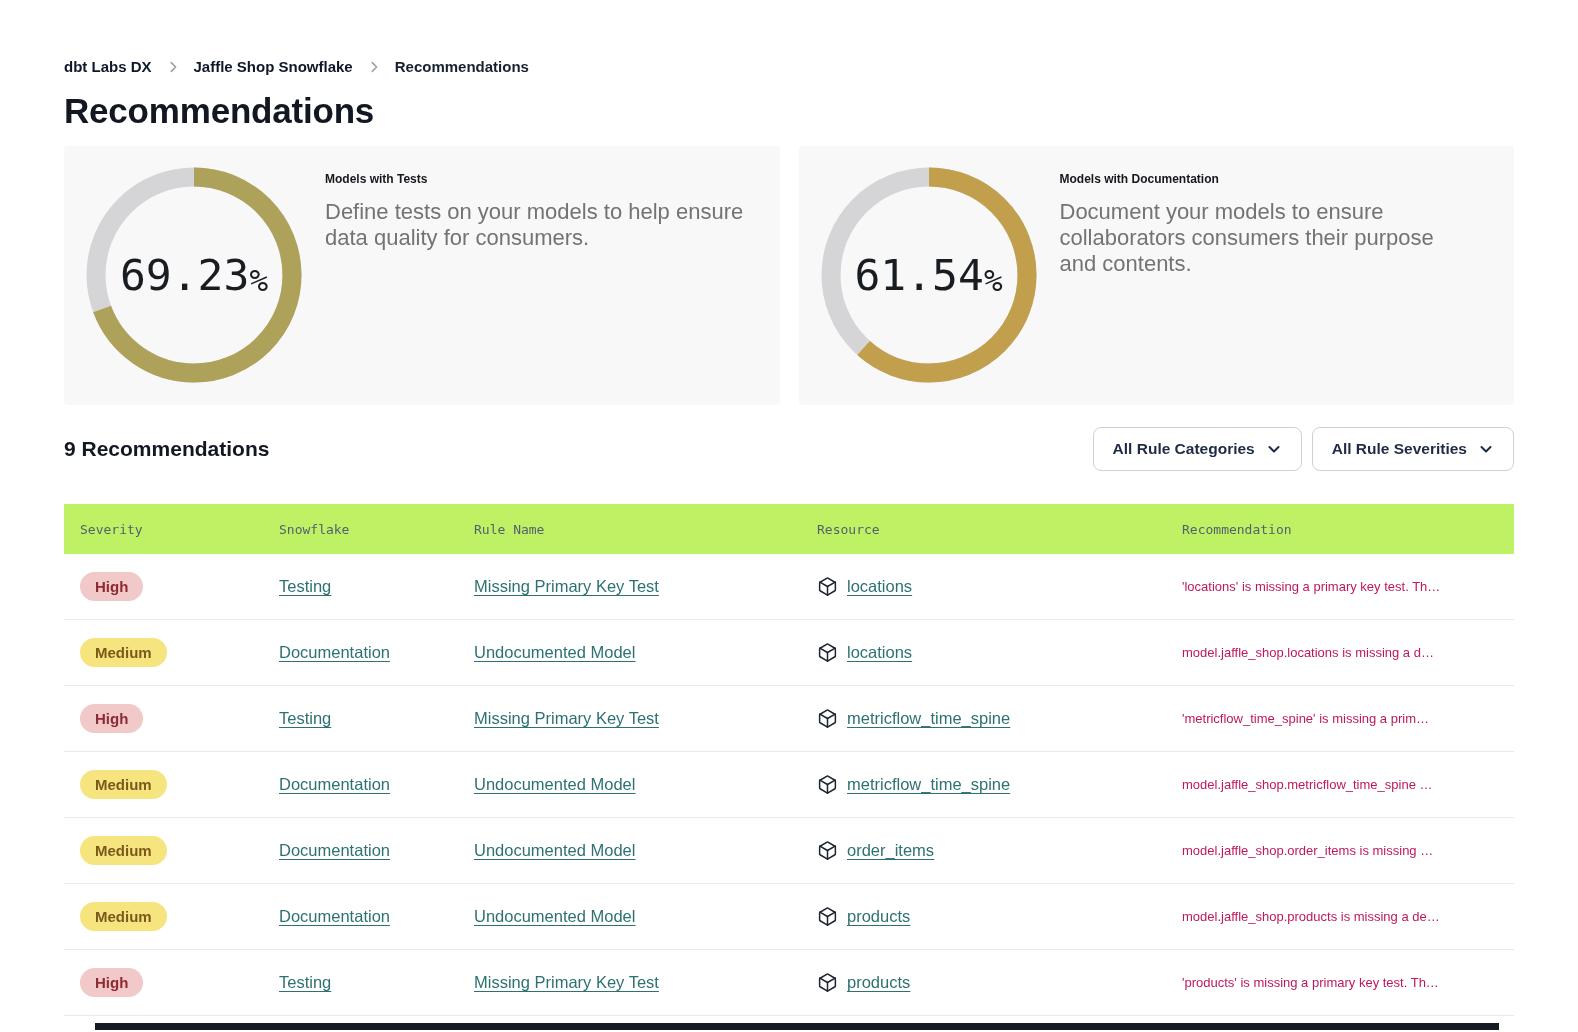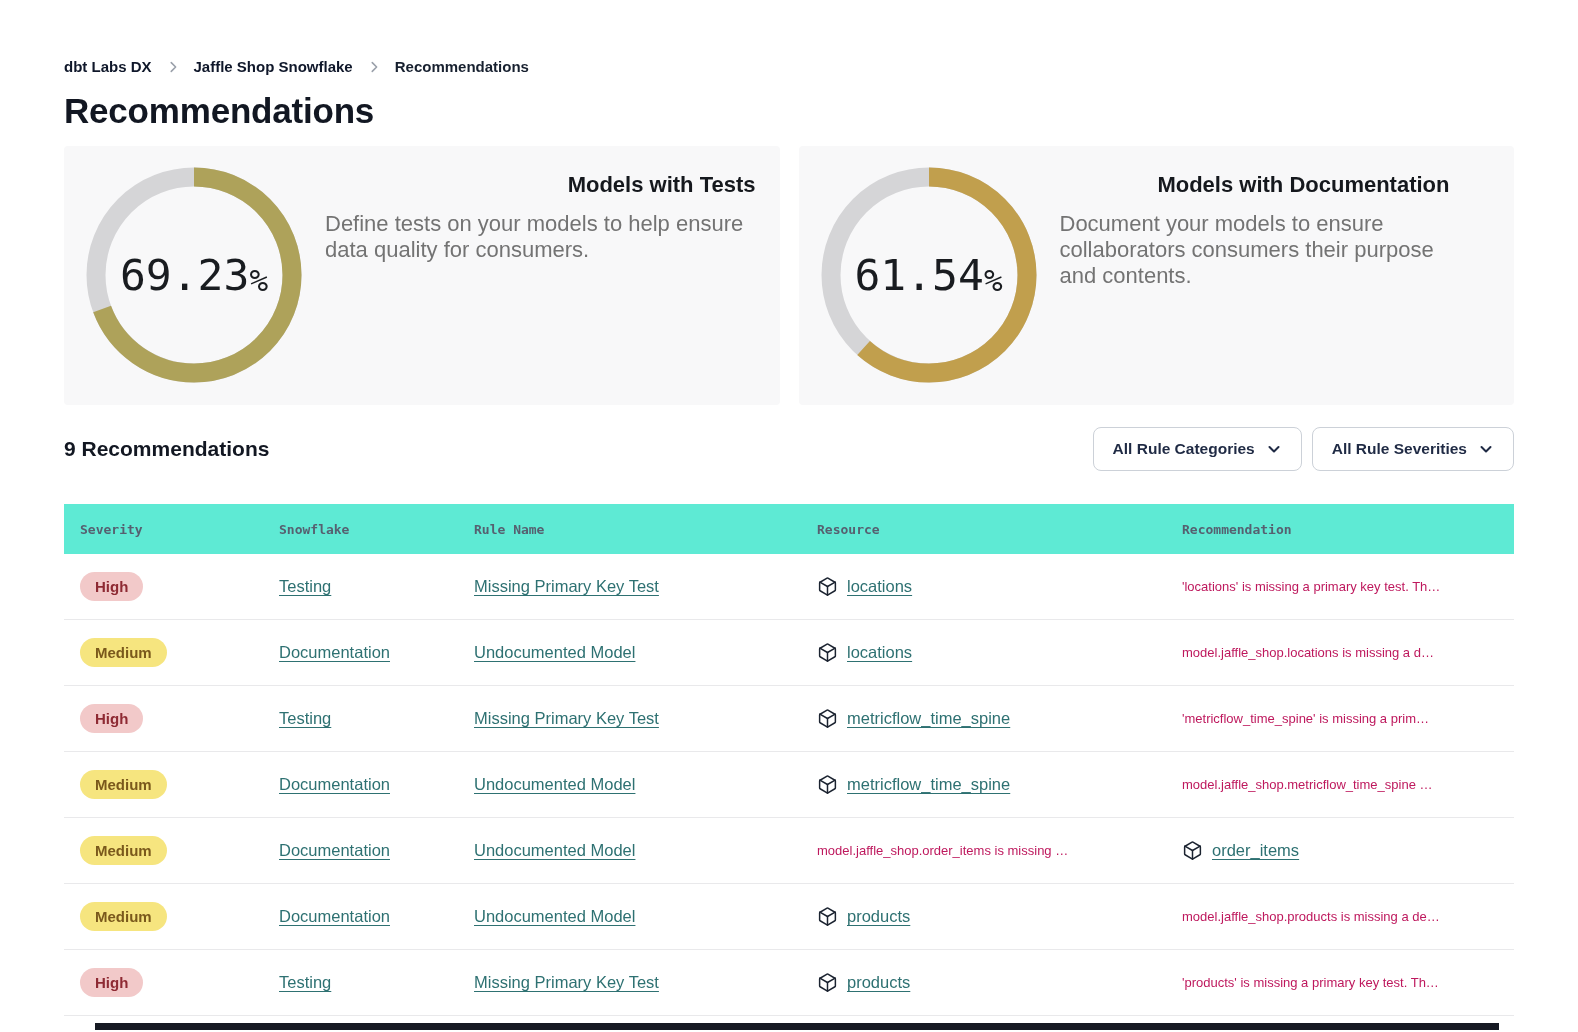--- a/index.html
+++ b/index.html
@@ -20,35 +20,35 @@
 
   
   .cards { display:flex; gap:19px; margin-top:15px; }
   .card { width:717px; height:259px; background:#f8f8f9; border-radius:4px; padding:21px 24px 21px 22px; display:flex; gap:23px; align-items:flex-start; }
   .donut-wrap { position:relative; width:216px; height:216px; flex:0 0 auto;text-align:right; }
   .donut-wrap svg { display:block; }
   .donut-label { position:absolute; inset:0; display:flex; align-items:center; justify-content:center; font-family:"DejaVu Sans Mono", monospace; color:#191c20; }
   .donut-value { font-size:43px; }
   .donut-unit { font-size:31px; padding-top:9px; }
   .card-text { padding-top:5px; }
-  .card-title { font-size:22px; font-weight:700; color:#15181d;text-align:right; }
+  .card-title { font-size:12px; font-weight:700; color:#15181d; }
   .card-desc { font-size:22px; line-height:26px; color:#737373; margin-top:13px; max-width:460px; }
   .card:nth-child(2) .card-desc { max-width:390px; }
 
   
   .list-header { display:flex; align-items:center; justify-content:space-between; margin-top:22px; }
   .list-title { font-size:21px; font-weight:700; color:#121722; }
   .filters { display:flex; gap:10px; }
   .filter-btn { display:flex; align-items:center; gap:11px; height:44px; padding:0 19px; background:#ffffff; border:1px solid #ccd1d8; border-radius:8px; font-family:"Liberation Sans", sans-serif; font-size:15.5px; font-weight:600; color:#1f2a44; cursor:pointer; }
   .filter-btn svg { display:block; }
 
   
   .table { margin-top:33px; }
   .thead, .trow { display:grid; grid-template-columns:199px 195px 343px 365px 1fr; align-items:center; }
-  .thead { height:50px; background:#5eead4; font-family:"DejaVu Sans Mono", monospace; font-size:13px; font-weight:bold; color:#566070; }
+  .thead { height:50px; background:#bef264; font-family:"DejaVu Sans Mono", monospace; font-size:13px; font-weight:normal; color:#566070; }
   .thead > div { padding-left:16px; }
   .trow { height:66px; border-bottom:1px solid #e9e9eb; }
   .cell { padding-left:16px; white-space:nowrap; overflow:hidden; }
   .badge { display:inline-block; padding:6px 15px; border-radius:17px; font-size:15px; font-weight:700; }
   .badge.sev-high { background:#f2c9c9; color:#8e2a33; }
   .badge.sev-medium { background:#f6e57f; color:#7a591c; }
   .tlink { color:#2e7172; font-size:16.5px; text-decoration:underline; text-underline-offset:3px; cursor:pointer; }
   .c-res { display:flex; align-items:center; gap:9px; }
   .cube { display:flex; align-items:center; color:#1b2330; }
   .c-rec { font-size:13px; color:#be185d; }
@@ -214,31 +214,31 @@
       </span>
       <a class="tlink">metricflow_time_spine</a>
     </div>
     <div class="cell c-rec">model.jaffle_shop.metricflow_time_spine …</div>
   </div>
 
   <div class="trow">
     <div class="cell"><span class="badge sev-medium">Medium</span></div>
     <div class="cell"><a class="tlink">Documentation</a></div>
     <div class="cell"><a class="tlink">Undocumented Model</a></div>
+    <div class="cell c-res">
+      <span class="cube">
+        <svg width="21" height="21" viewBox="0 0 24 24" fill="none" stroke="currentColor" stroke-width="1.7" stroke-linecap="round" stroke-linejoin="round">
+          <path d="M21 16V8a1 1 0 0 0-.5-.87l-8-4.6a1 1 0 0 0-1 0l-8 4.6A1 1 0 0 0 3 8v8a1 1 0 0 0 .5.87l8 4.6a1 1 0 0 0 1 0l8-4.6A1 1 0 0 0 21 16z"></path>
+          <polyline points="3.3 7 12 12 20.7 7"></polyline>
+          <line x1="12" y1="22" x2="12" y2="12"></line>
+        </svg>
+      </span>
+      <a class="tlink">order_items</a>
+    </div>
     <div class="cell c-rec">model.jaffle_shop.order_items is missing …</div>
-    <div class="cell c-res">
-      <span class="cube">
-        <svg width="21" height="21" viewBox="0 0 24 24" fill="none" stroke="currentColor" stroke-width="1.7" stroke-linecap="round" stroke-linejoin="round">
-          <path d="M21 16V8a1 1 0 0 0-.5-.87l-8-4.6a1 1 0 0 0-1 0l-8 4.6A1 1 0 0 0 3 8v8a1 1 0 0 0 .5.87l8 4.6a1 1 0 0 0 1 0l8-4.6A1 1 0 0 0 21 16z"></path>
-          <polyline points="3.3 7 12 12 20.7 7"></polyline>
-          <line x1="12" y1="22" x2="12" y2="12"></line>
-        </svg>
-      </span>
-      <a class="tlink">order_items</a>
-    </div>
   </div>
 
   <div class="trow">
     <div class="cell"><span class="badge sev-medium">Medium</span></div>
     <div class="cell"><a class="tlink">Documentation</a></div>
     <div class="cell"><a class="tlink">Undocumented Model</a></div>
     <div class="cell c-res">
       <span class="cube">
         <svg width="21" height="21" viewBox="0 0 24 24" fill="none" stroke="currentColor" stroke-width="1.7" stroke-linecap="round" stroke-linejoin="round">
           <path d="M21 16V8a1 1 0 0 0-.5-.87l-8-4.6a1 1 0 0 0-1 0l-8 4.6A1 1 0 0 0 3 8v8a1 1 0 0 0 .5.87l8 4.6a1 1 0 0 0 1 0l8-4.6A1 1 0 0 0 21 16z"></path>

